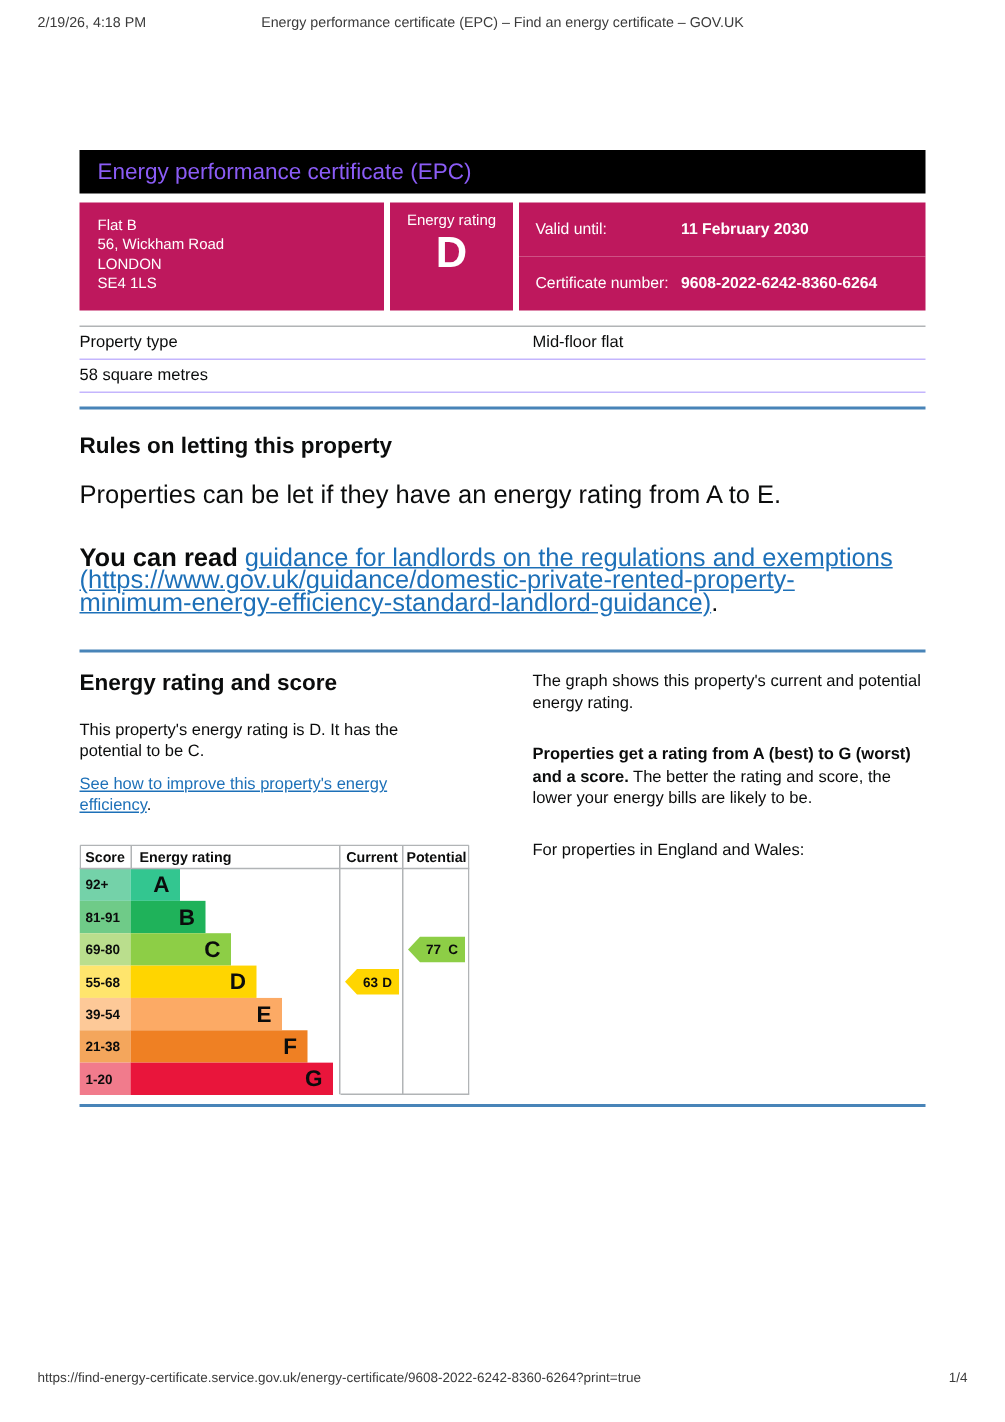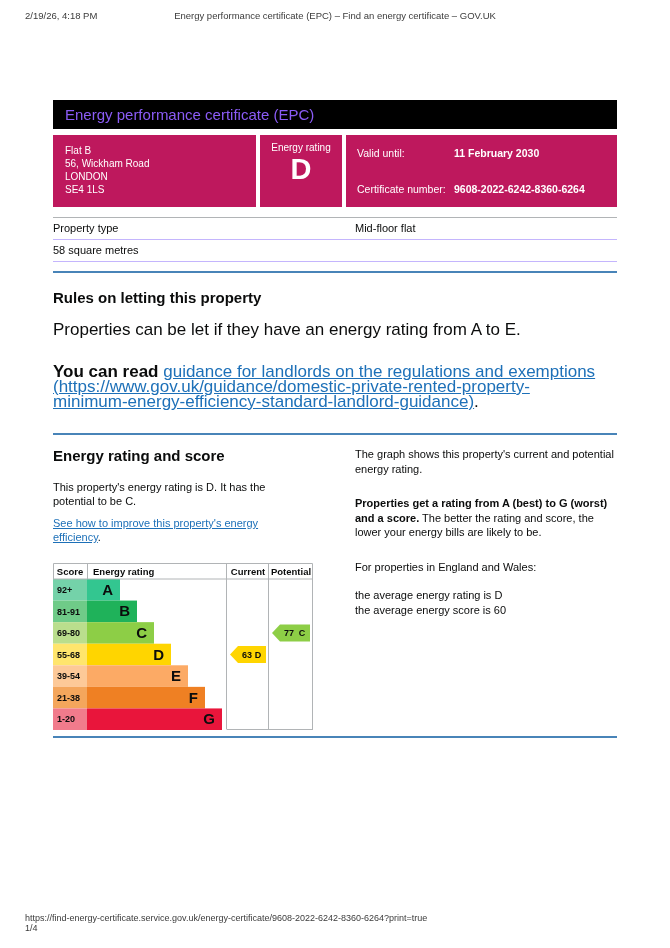--- a/index.html
+++ b/index.html
@@ -14,21 +14,21 @@
   .print-header {
     position: absolute; top: 10px; left: 25px; right: 25px;
     font-size: 9.5px; color: #3b3b3b;
   }
   .print-header .ph-title {
     position: absolute; left: 0; right: 0; text-align: center;
   }
   .print-footer {
     position: absolute; top: 913px; left: 25px; right: 25px;
     display: flex; justify-content: space-between;
-    font-size: 9px; color: #3b3b3b; flex-direction: column;
+    font-size: 9px; color: #3b3b3b;
   }
   .page { padding: 100px 53px 0 53px; }
 
   .banner {
     background: #000000; color: #8b5cf6;
     height: 29px; line-height: 29px;
     font-size: 15px; font-weight: normal;
     padding-left: 12px;
   }
   .panels { display: flex; gap: 4px; margin-top: 6px; height: 72px; }
@@ -194,24 +194,20 @@
             <polygon points="227,61.42857142857143 257,61.42857142857143 257,78.42857142857143 227,78.42857142857143 219,69.92857142857143" fill="#8dce46"></polygon>
             <text x="236" y="73.12857142857143" font-size="9" font-weight="bold" text-anchor="middle" fill="#0b0c0c">77</text>
             <text x="249" y="73.12857142857143" font-size="9" font-weight="bold" text-anchor="middle" fill="#0b0c0c">C</text>
           </g>
         </svg>
     </div>
     <div class="col-right">
       <p class="rp1">The graph shows this property's current and potential energy rating.</p>
       <p class="rp2"><span class="bold">Properties get a rating from A (best) to G (worst) and a score.</span><span> The better the rating and score, the lower your energy bills are likely to be.</span></p>
       <p class="rp3">For properties in England and Wales:</p>
-      <div class="rlist">
-        <div>the average energy rating is D</div>
-        <div>the average energy score is 60</div>
-      </div>
     </div>
   </div>
 
   <hr class="divider div-3">
 
 </div>
 
 <div class="print-footer">
   <span>https://find-energy-certificate.service.gov.uk/energy-certificate/9608-2022-6242-8360-6264?print=true</span>
   <span>1/4</span>

